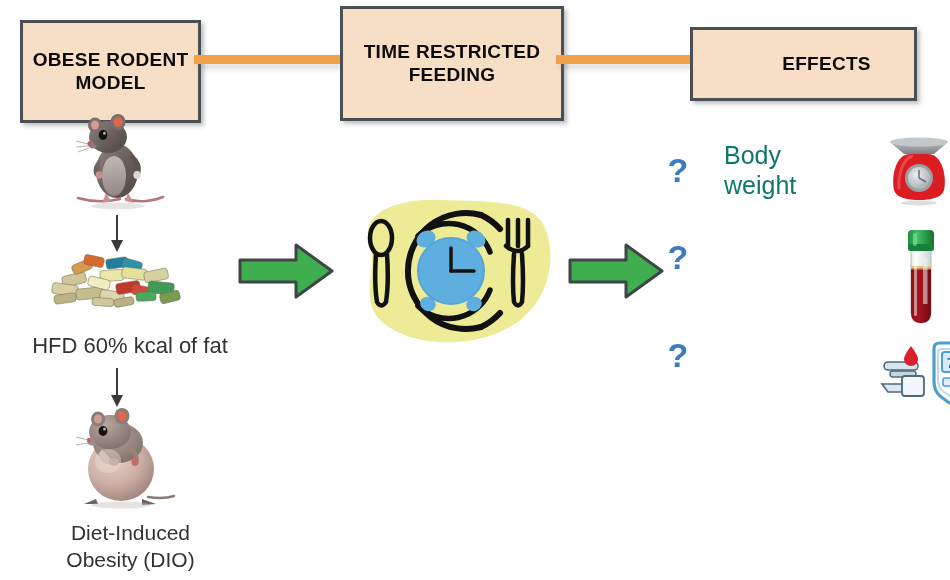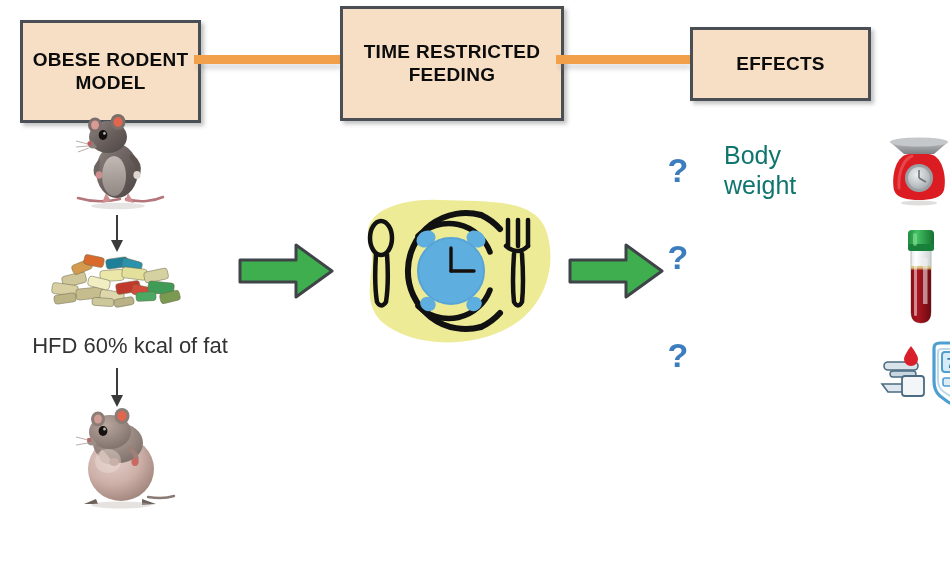--- a/index.html
+++ b/index.html
@@ -8,21 +8,21 @@
   #stage{position:relative;width:950px;height:580px;background:#fff;}
 
   
   .flowbox{position:absolute;background:#F7DFC6;border:3px solid #4a4f55;
            box-shadow:3px 3px 4px rgba(120,120,120,.45);
            display:flex;align-items:center;justify-content:center;
            text-align:center;font-weight:bold;color:#0c0c0c;
            letter-spacing:.3px;line-height:1.18;}
   #box-obese{left:20px;top:20px;width:175px;height:97px;font-size:19px;}
   #box-trf{left:340px;top:6px;width:218px;height:109px;font-size:19px;}
-  #box-effects{left:690px;top:27px;width:175px;height:68px;font-size:19px;}
+  #box-effects{left:690px;top:27px;width:175px;height:68px;font-size:19px;padding-left:46px;}
 
   .connector{position:absolute;height:9px;background:#F2A04A;
              box-shadow:0 7px 5px -3px rgba(120,120,120,.45);}
   #conn1{left:194px;top:55px;width:150px;}
   #conn2{left:556px;top:55px;width:138px;}
 
   
   .layer{position:absolute;}
 
   
@@ -190,20 +190,22 @@
       <ellipse cx="52" cy="57" rx="5" ry="4" fill="#b08f87"></ellipse>
       <path d="M68 44 q8 6 6 13" stroke="#9d8179" stroke-width="5" fill="none" stroke-linecap="round"></path>
       <ellipse cx="73" cy="57" rx="3.5" ry="4" fill="#c96a62"></ellipse>
 
       <ellipse cx="46" cy="56" rx="13" ry="12" fill="#f0e0da" opacity=".4"></ellipse>
 
       <ellipse cx="59" cy="100" rx="30" ry="3.5" fill="#bdb6b2" opacity=".4"></ellipse>
     </svg>
   </div>
 
+  <div class="bodytext" id="dio-text">Diet-Induced
+Obesity (DIO)</div>
 
   <div class="layer" style="left:238px;top:242px;width:98px;height:58px;">
     <svg width="98" height="58" viewBox="0 0 98 58">
       <path d="M2 18 L58 18 L58 3 L94 29 L58 55 L58 40 L2 40 Z" fill="#3EAE4E" stroke="#3f4448" stroke-width="3" stroke-linejoin="round"></path>
     </svg>
   </div>
 
   <div class="layer" style="left:348px;top:196px;width:210px;height:150px;">
     <svg width="210" height="150" viewBox="0 0 210 150">
 

